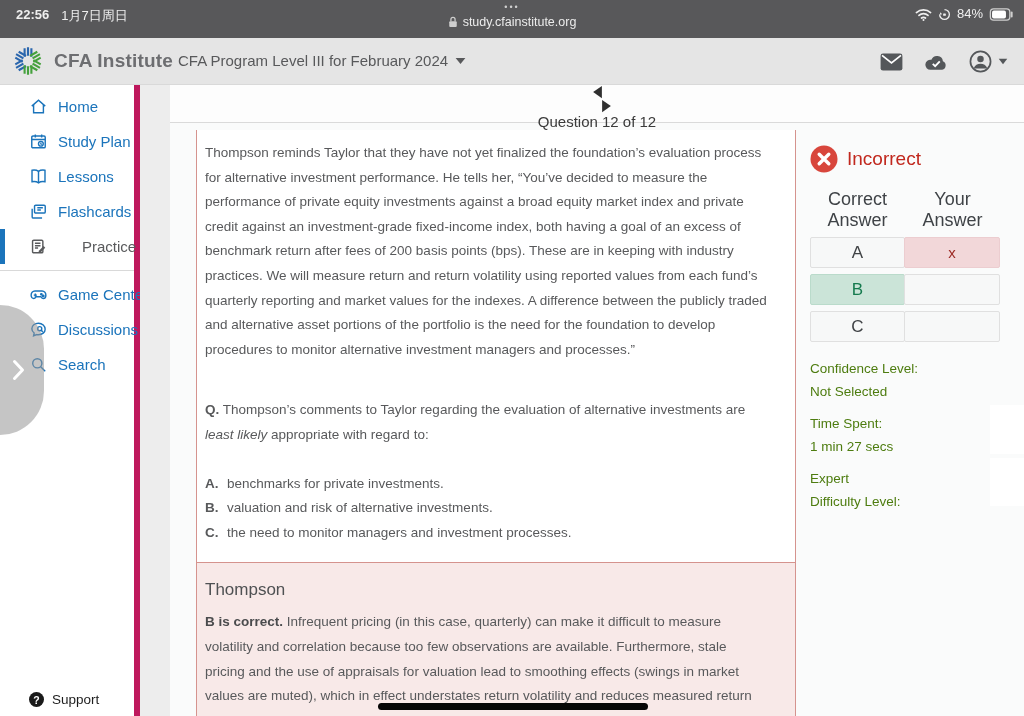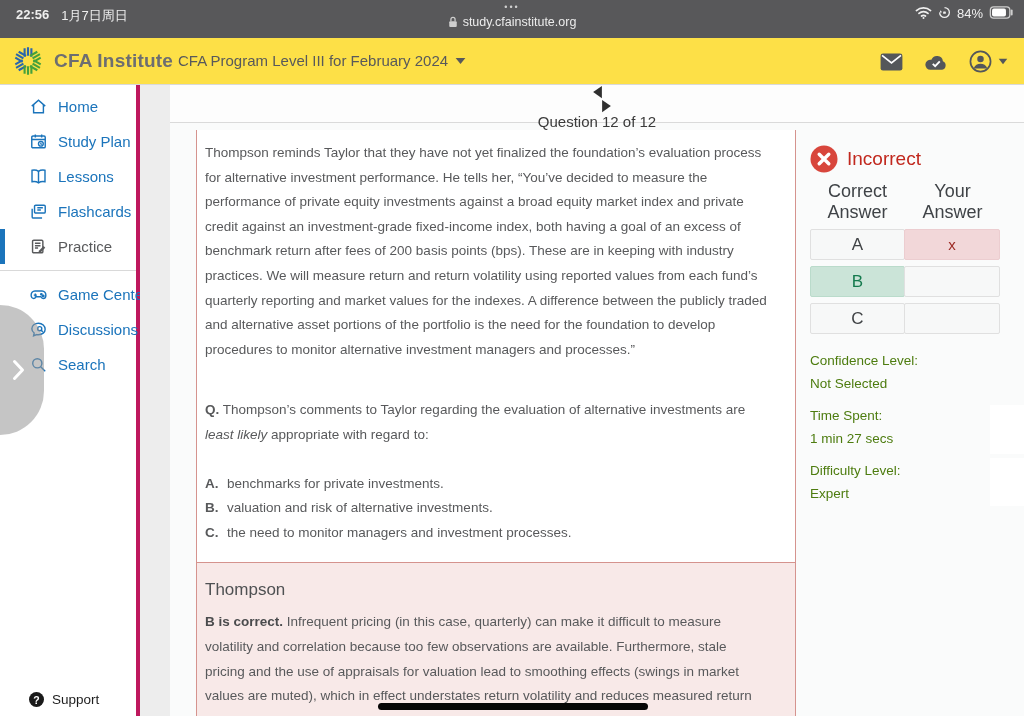--- a/index.html
+++ b/index.html
@@ -9,35 +9,35 @@
     background:#fff; font-family:"Liberation Sans", sans-serif;
     margin:0 auto;
   }
   
   .status-bar { position:absolute; left:0; top:0; width:1024px; height:38px; background:#58585a; color:#efefef; }
   .sb-left { position:absolute; left:16px; top:7px; font-size:13px; display:flex; gap:12px; }
   .sb-time { font-weight:bold; }
   .sb-center { position:absolute; left:0; right:0; top:2px; text-align:center; }
   .sb-dots { font-size:9px; letter-spacing:2px; color:#cfcfcf; line-height:10px; }
   .sb-url { display:inline-flex; align-items:center; gap:5px; font-size:12.5px; color:#ececec; margin-top:3px; }
-  .sb-right { position:absolute; right:10px; top:6px; display:flex; align-items:flex-start; gap:6px; font-size:13px; }
+  .sb-right { position:absolute; right:10px; top:6px; display:flex; align-items:flex-end; gap:6px; font-size:13px; }
   .sb-right svg { display:block; }
   
-  .app-header { position:absolute; left:0; top:38px; width:1024px; height:47px; background:#fde047; border-bottom:1px solid #d9d9d9; }
+  .app-header { position:absolute; left:0; top:38px; width:1024px; height:47px; background:#e5e5e5; border-bottom:1px solid #d9d9d9; }
   .brand { position:absolute; left:10px; top:5px; display:flex; align-items:center; gap:8px; }
   .brand-name { font-size:19px; font-weight:bold; color:#6d6e71; letter-spacing:.2px; }
   .program { position:absolute; left:178px; top:14px; display:flex; align-items:center; gap:7px; font-size:15px; color:#58595b; cursor:pointer; }
   .header-actions { position:absolute; right:16px; top:12px; display:flex; align-items:center; gap:21px; color:#54575a; }
   .profile-wrap { display:flex; align-items:center; gap:6px; }
   
-  .sidebar { position:absolute; left:0; top:85px; width:140px; bottom:0; background:#fff; border-right:4px solid #be185d; }
+  .sidebar { position:absolute; left:0; top:85px; width:140px; bottom:0; background:#fff; border-right:6px solid #be185d; }
   .nav { padding-top:4px; }
   .nav-item { position:relative; height:35px; display:flex; align-items:center; padding-left:29px; color:#1b74bb; font-size:15px; cursor:pointer; white-space:nowrap; }
   .nav-item svg { flex:0 0 auto; margin-right:10px; }
-  .nav-item.active { color:#595a5c; }
+  .nav-item.active { color:#595a5c;gap:24px; }
   .nav-item.active::before { content:""; position:absolute; left:0; top:0; bottom:0; width:5px; background:#1b74bb; }
   .nav-divider { height:1px; background:#d9d9d9; margin:6px 0; }
   .support-row { position:absolute; left:29px; bottom:9px; display:flex; align-items:center; gap:8px; color:#1d1d1d; font-size:13.5px; cursor:pointer; }
   .support-badge { width:15px; height:15px; border-radius:50%; background:#1a1a1a; color:#fff; font-size:10.5px; font-weight:bold; display:flex; align-items:center; justify-content:center; }
   
   .main-area { position:absolute; left:140px; top:85px; right:0; bottom:0; background:#ededed; }
   .content-panel { position:absolute; left:30px; top:0; right:0; bottom:0; background:#fafbfb; overflow:hidden; }
   .toolbar { position:absolute; left:0; top:0; right:0; height:38px; background:#fdfdfd; border-bottom:1px solid #dadada; display:flex; align-items:center; padding:0 16px; color:#4a4a4a;flex-direction:column; }
   .tb-btn { display:flex; align-items:center; cursor:pointer; }
   .tb-btn + .tb-btn { margin-left:18px; }
@@ -55,21 +55,21 @@
   .stem .it { font-style:italic; }
   .options { margin-top:24px; }
   .option { display:flex; }
   .option .letter { font-weight:bold; width:22px; flex:0 0 auto; }
   .solution { margin-top:17px; border-top:1px solid #d5938e; background:#f8e9e8; padding:10px 28px 60px 8px; }
   .solution h2 { font-size:17px; font-weight:normal; color:#4f5153; margin:7px 0 10px; }
   .solution p { color:#58595b; font-size:13.5px; line-height:24.6px; }
   .solution .lead { font-weight:bold; color:#4a4b4d; }
   
   .result-panel { position:absolute; left:640px; top:60px; width:212px; }
-  .status-row { display:flex; align-items:center; gap:9px; margin-bottom:8px; }
+  .status-row { display:flex; align-items:center; gap:9px; margin-bottom:16px; }
   .status-text { font-size:19px; color:#c1281e; }
   .ans-header { width:190px; display:flex; text-align:center; font-size:18px; color:#3f4347; line-height:21px; margin-bottom:6px; }
   .ans-header div { width:50%; }
   .ans-row { width:190px; display:flex; margin-bottom:6px; }
   .ans-cell { height:31px; border:1px solid #e0e0e0; background:#f7f8f8; display:flex; align-items:center; justify-content:center; font-size:17px; color:#3f4245; border-radius:2px; }
   .ans-cell.c-left { width:95px; }
   .ans-cell.c-right { width:96px; margin-left:-1px; }
   .ans-cell.cell-wrong { background:#f2d7d9; border-color:#eccdd0; color:#9d2b26; font-size:15px; }
   .ans-cell.cell-correct { background:#cbe4d8; border-color:#badbcb; color:#157a4e; }
   .meta { margin-top:16px; font-size:13.5px; color:#4d7c0f; line-height:22.5px; }
@@ -397,22 +397,22 @@
         <div class="meta">
           <div class="block">
             <div>Confidence Level:</div>
             <div>Not Selected</div>
           </div>
           <div class="block">
             <div>Time Spent:</div>
             <div>1 min 27 secs</div>
           </div>
           <div class="block">
+            <div>Expert</div>
             <div>Difficulty Level:</div>
-            <div>Expert</div>
           </div>
         </div>
       </div>
 
       <div class="ghost-box ghost-1"></div>
       <div class="ghost-box ghost-2"></div>
     </div>
   </div>
 
   <div class="drawer-handle">

